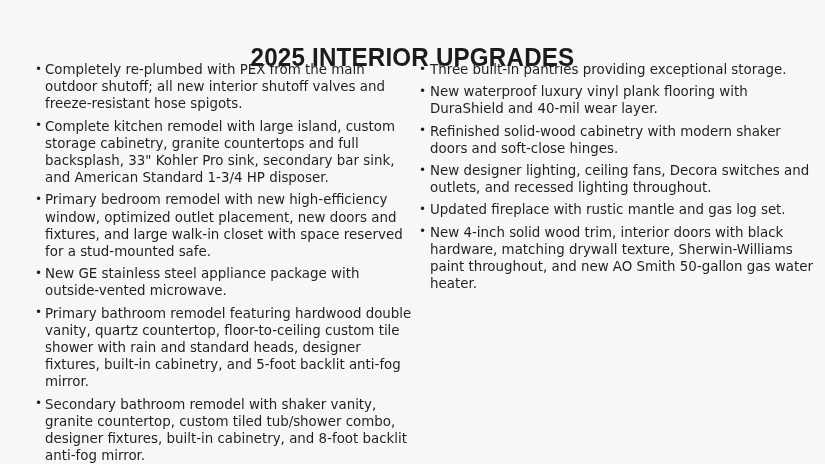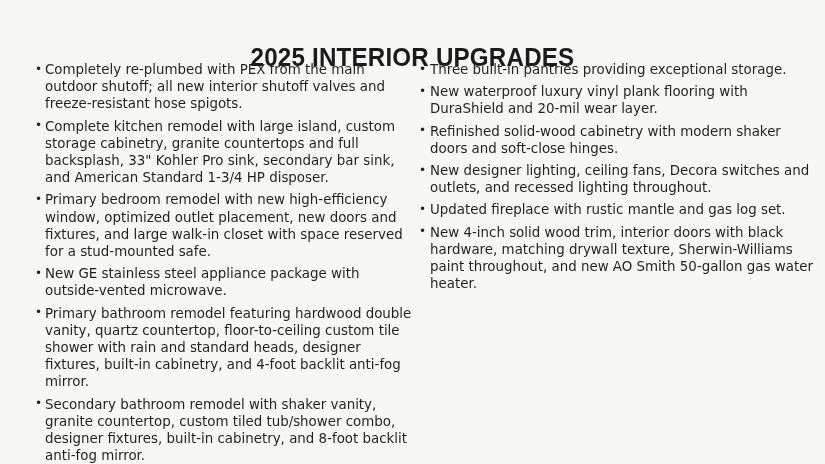--- a/index.html
+++ b/index.html
@@ -107,30 +107,30 @@
   <h1 class="slide-title">2025 INTERIOR UPGRADES</h1>
 
   <div class="columns">
 
     <div class="col col-left">
       <ul class="bullets">
         <li>Completely re-plumbed with PEX from the main outdoor shutoff; all new interior shutoff valves and freeze-resistant hose spigots.</li>
         <li>Complete kitchen remodel with large island, custom storage cabinetry, granite countertops and full backsplash, 33" Kohler Pro sink, secondary bar sink, and American Standard 1-3/4 HP disposer.</li>
         <li>Primary bedroom remodel with new high-efficiency window, optimized outlet placement, new doors and fixtures, and large walk-in closet with space reserved for a stud-mounted safe.</li>
         <li>New GE stainless steel appliance package with outside-vented microwave.</li>
-        <li>Primary bathroom remodel featuring hardwood double vanity, quartz countertop, floor-to-ceiling custom tile shower with rain and standard heads, designer fixtures, built-in cabinetry, and 4-foot backlit anti-fog mirror.</li>
+        <li>Primary bathroom remodel featuring hardwood double vanity, quartz countertop, floor-to-ceiling custom tile shower with rain and standard heads, designer fixtures, built-in cabinetry, and 5-foot backlit anti-fog mirror.</li>
         <li>Secondary bathroom remodel with shaker vanity, granite countertop, custom tiled tub/shower combo, designer fixtures, built-in cabinetry, and 8-foot backlit anti-fog mirror.</li>
 
       </ul>
     </div>
 
     <div class="col col-right">
       <ul class="bullets">
         <li>Three built-in pantries providing exceptional storage.</li>
-        <li>New waterproof luxury vinyl plank flooring with DuraShield and 20-mil wear layer.</li>
+        <li>New waterproof luxury vinyl plank flooring with DuraShield and 40-mil wear layer.</li>
         <li>Refinished solid-wood cabinetry with modern shaker doors and soft-close hinges.</li>
         <li>New designer lighting, ceiling fans, Decora switches and outlets, and recessed lighting throughout.</li>
         <li>Updated fireplace with rustic mantle and gas log set.</li>
         <li>New 4-inch solid wood trim, interior doors with black hardware, matching drywall texture, Sherwin-Williams paint throughout, and new AO Smith 50-gallon gas water heater.</li>
       </ul>
     </div>
 
   </div>
 
 </div>

